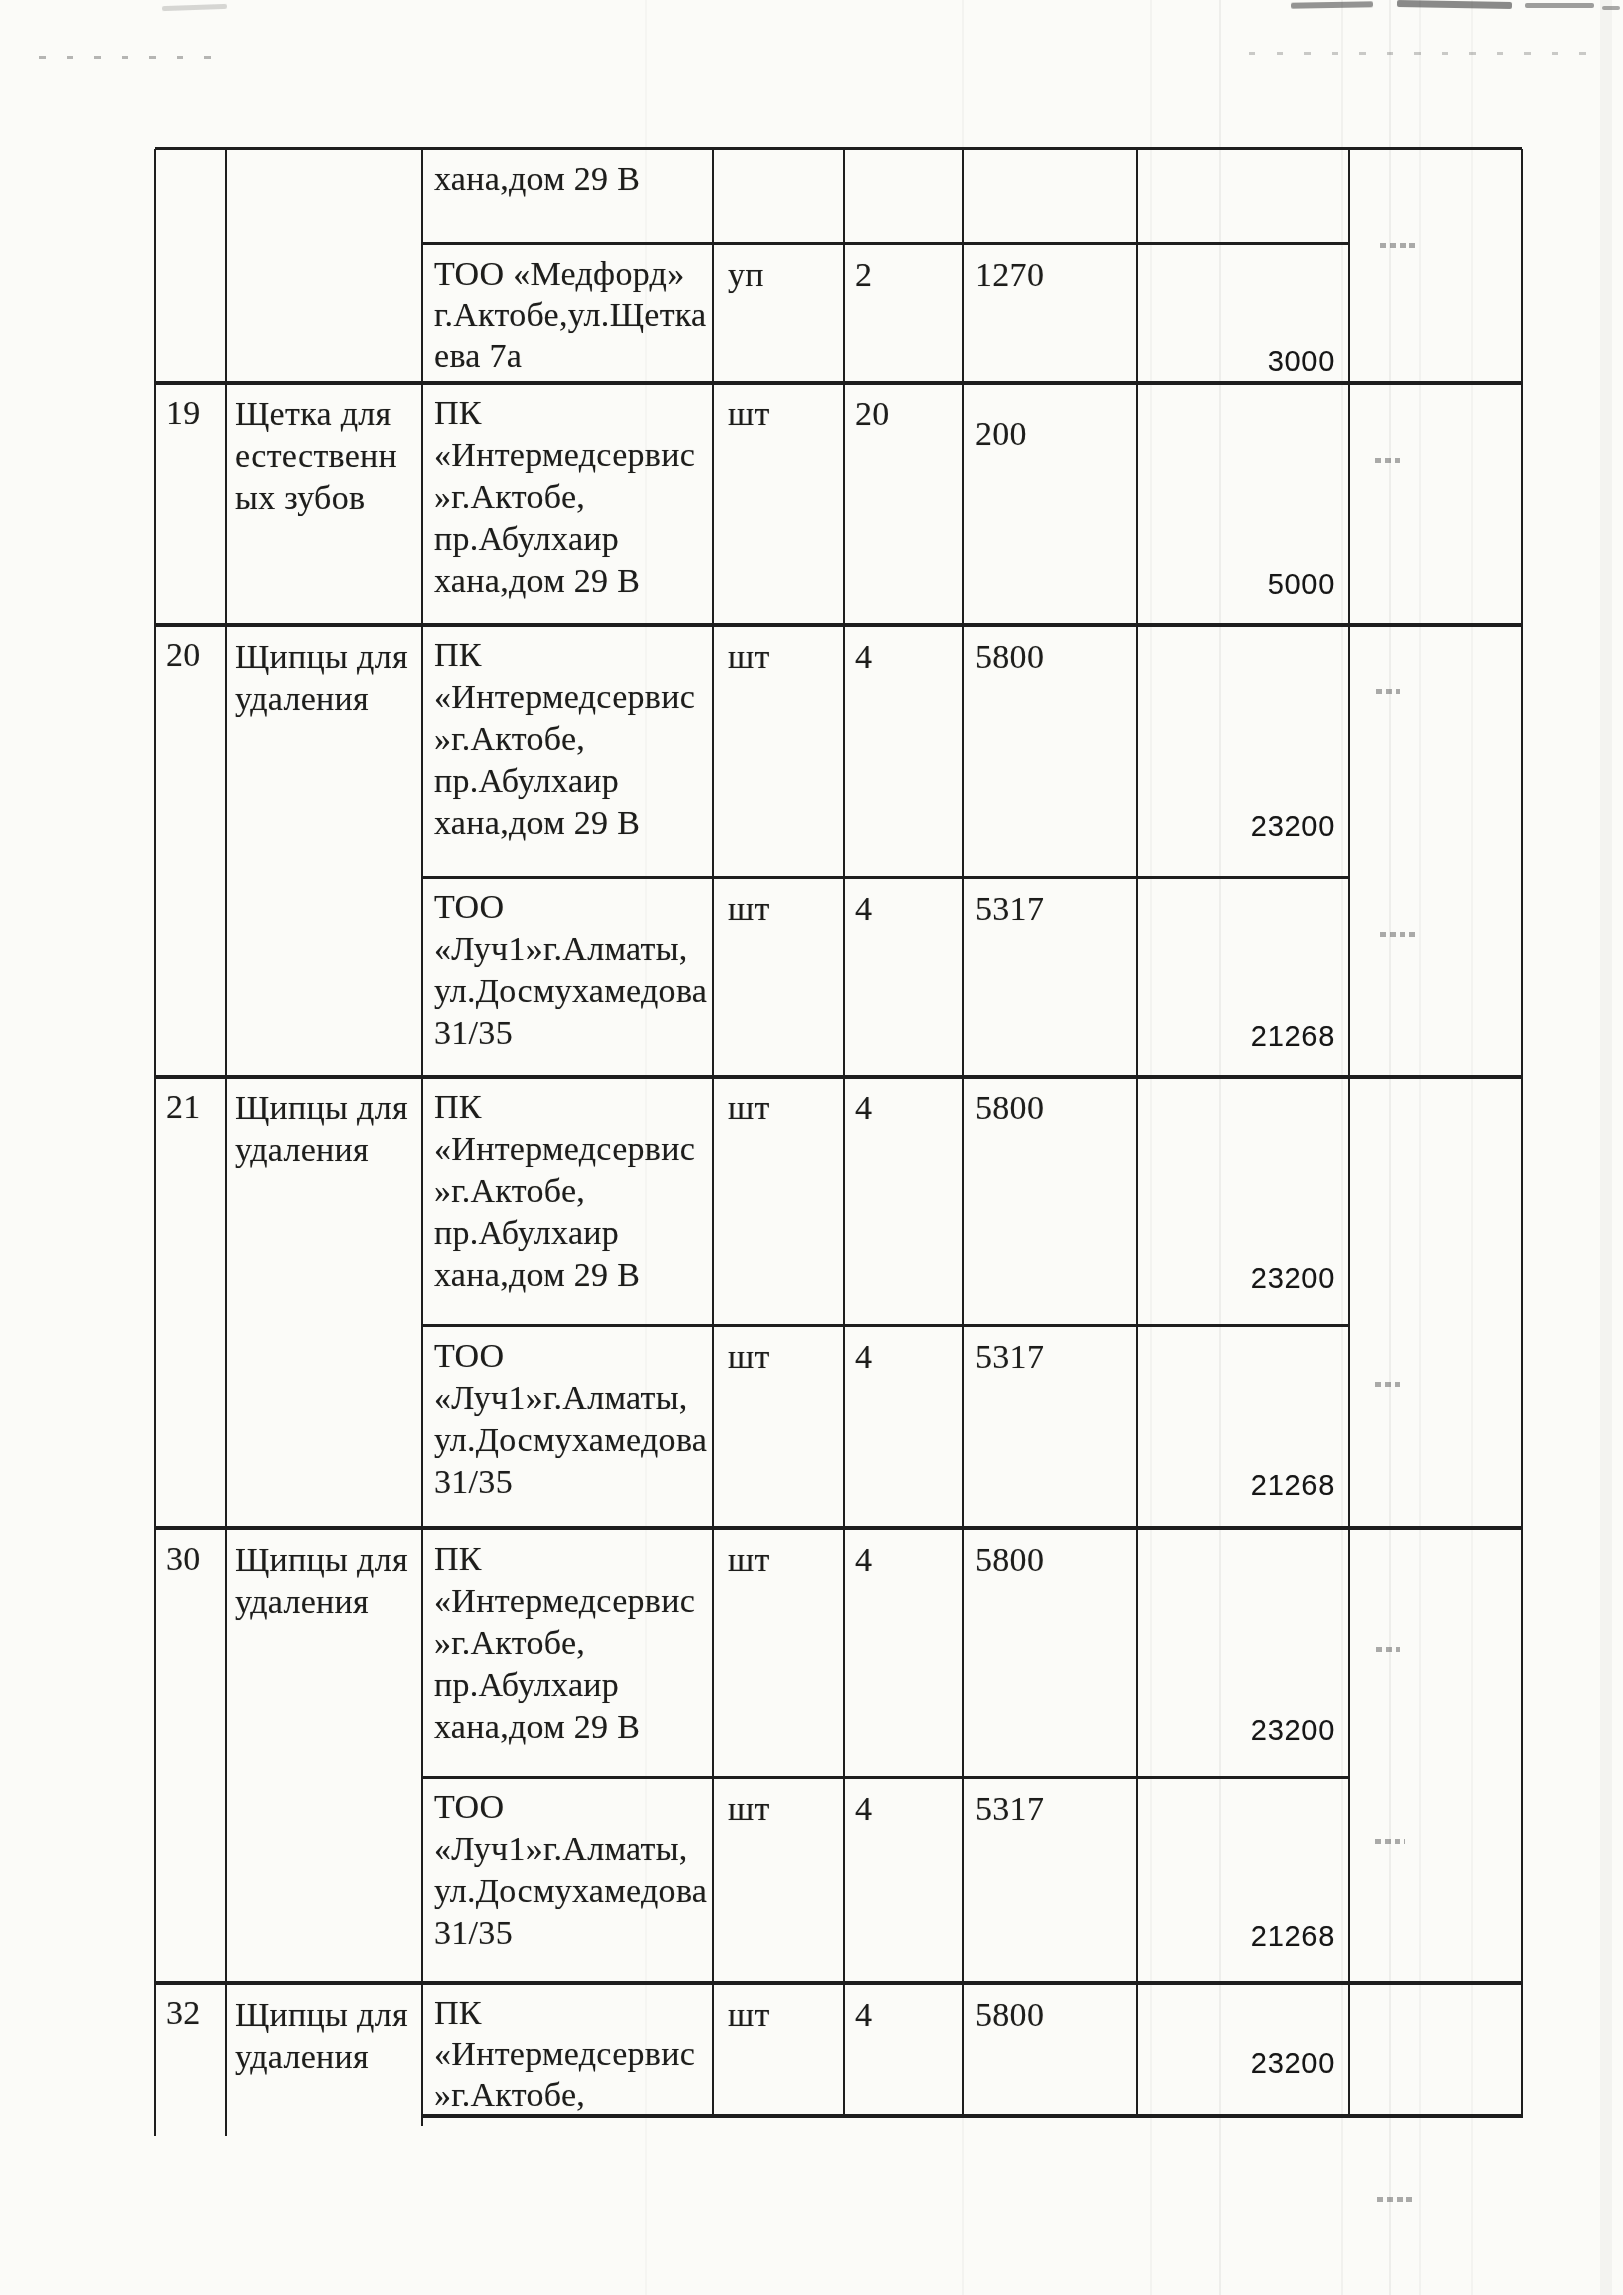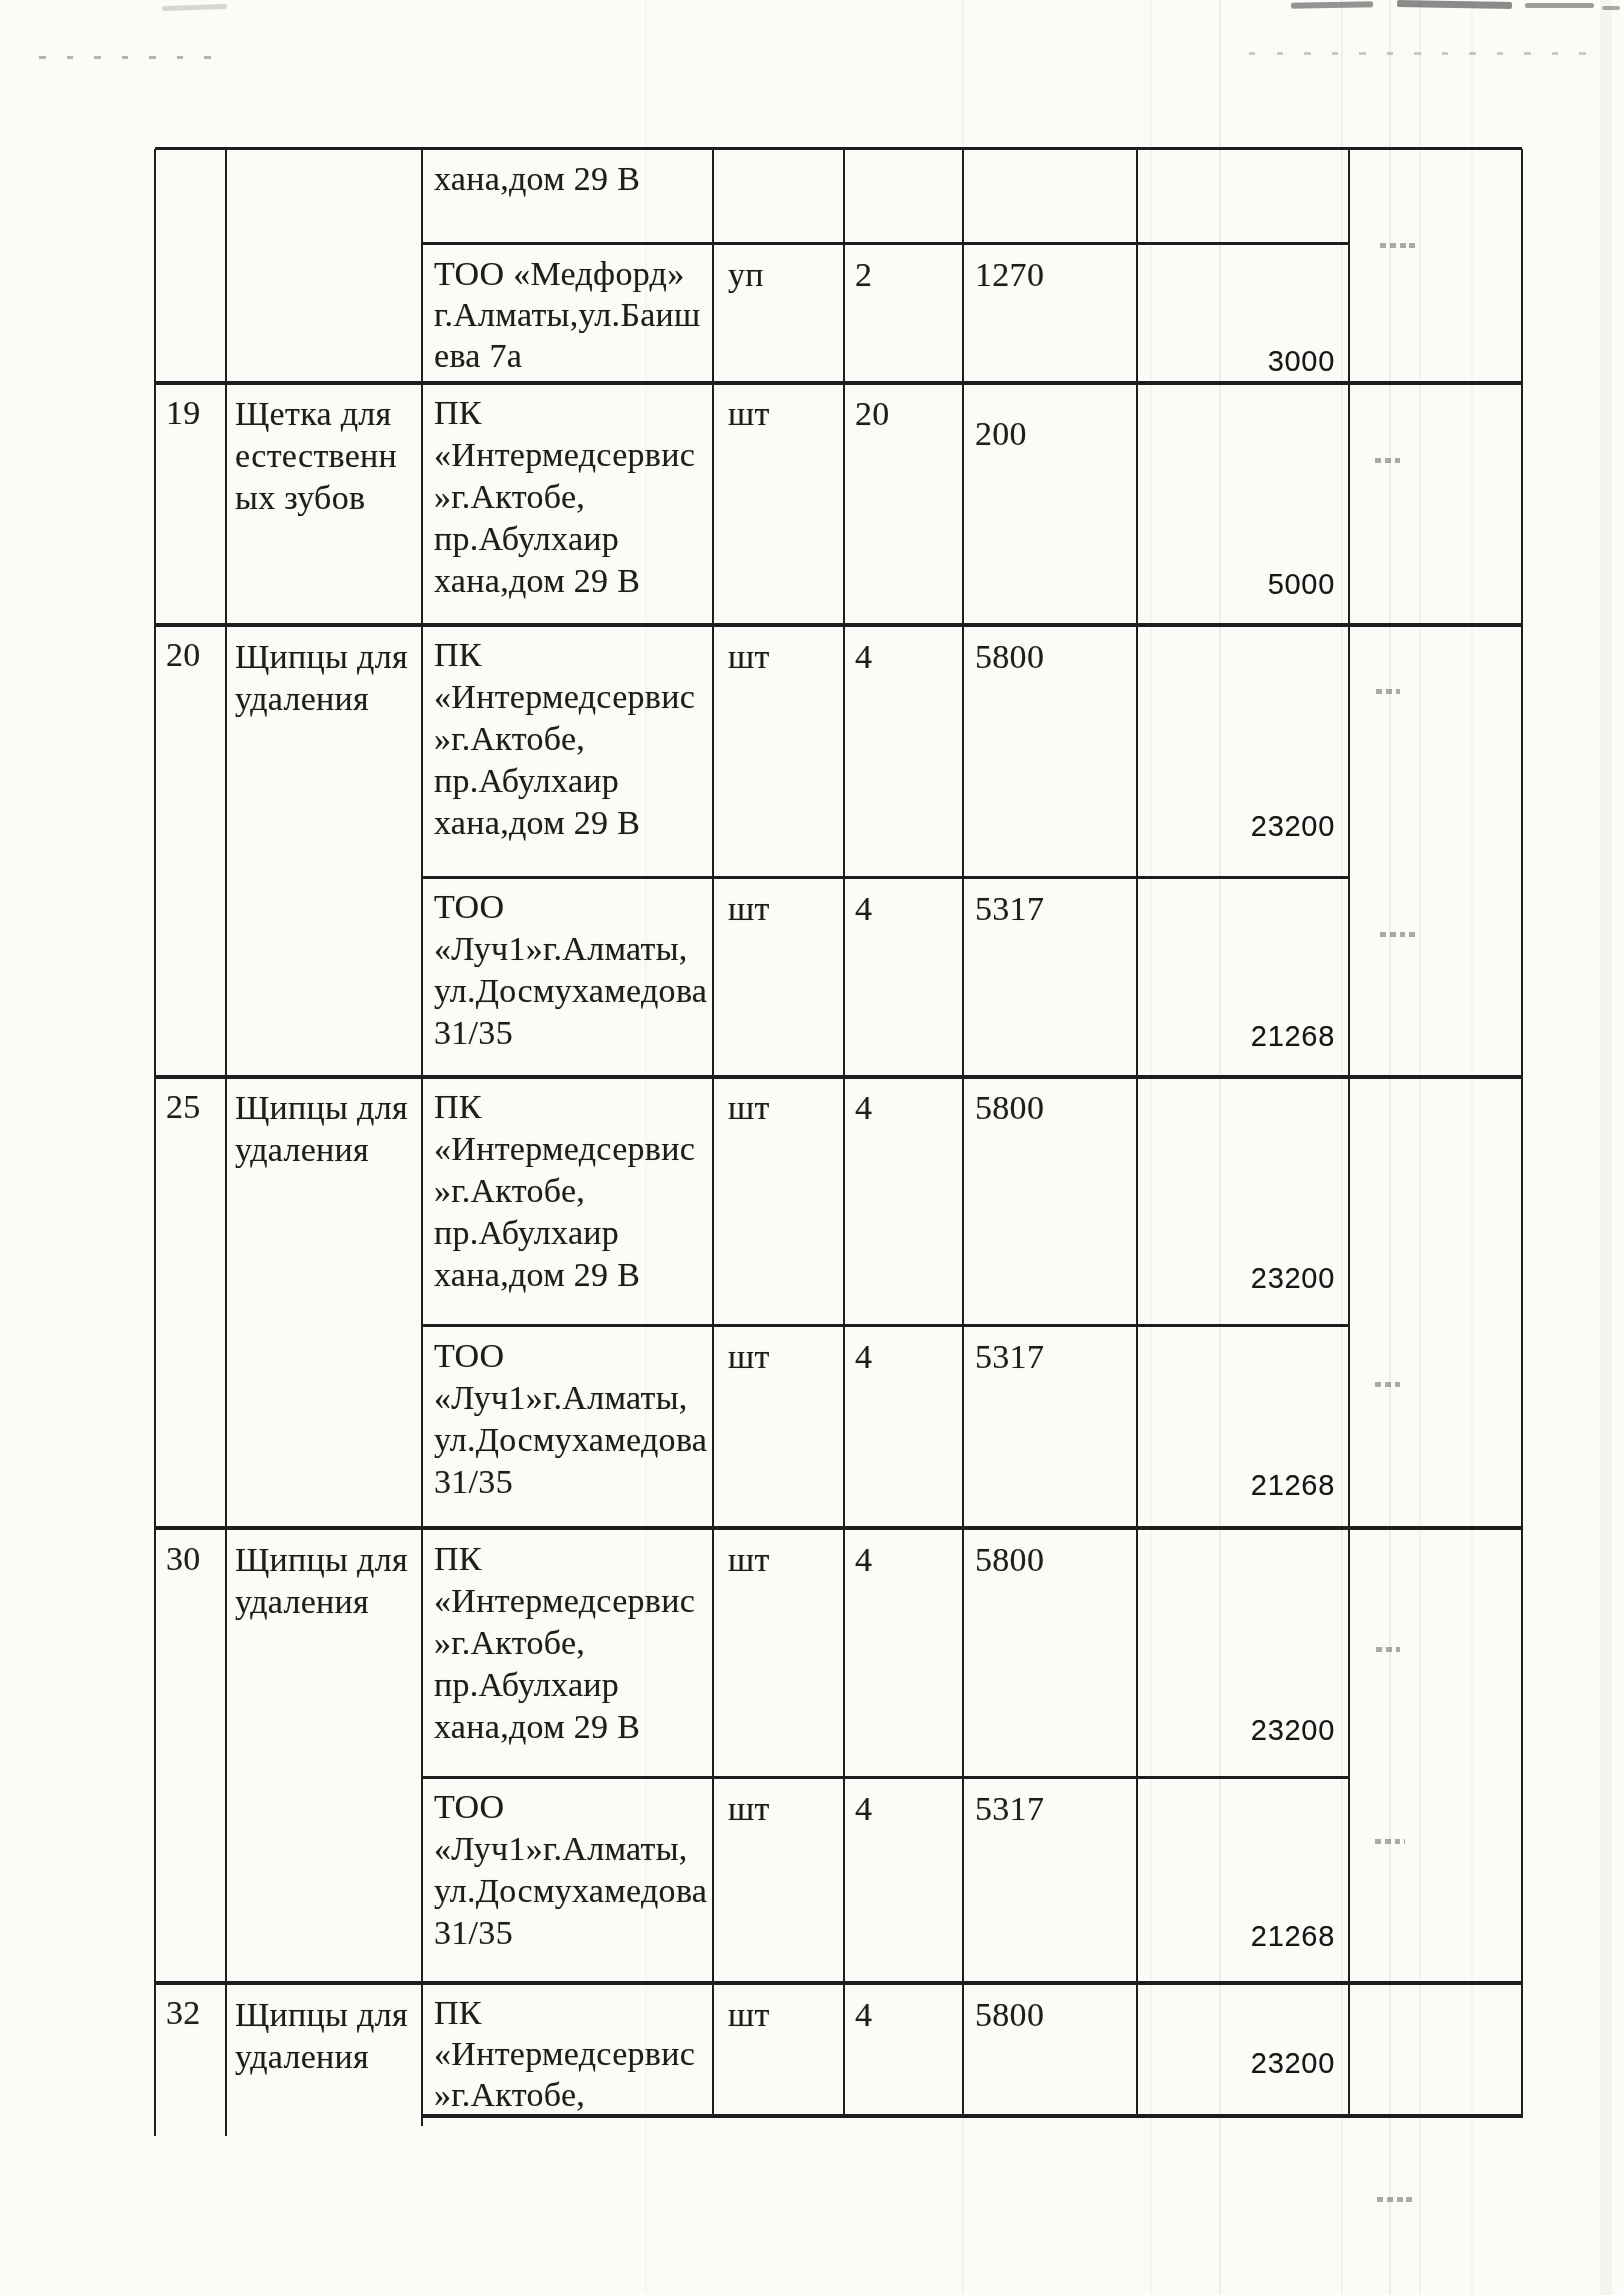--- a/index.html
+++ b/index.html
@@ -86,21 +86,21 @@
       <div class="vline" style="left: 225px; top: 149px; width: 2px; height: 1987px;"></div>
       <div class="vline" style="left: 421px; top: 149px; width: 2px; height: 1977px;"></div>
       <div class="vline" style="left: 712px; top: 149px; width: 2px; height: 1969px;"></div>
       <div class="vline" style="left: 843px; top: 149px; width: 2px; height: 1969px;"></div>
       <div class="vline" style="left: 962px; top: 149px; width: 2px; height: 1969px;"></div>
       <div class="vline" style="left: 1136px; top: 149px; width: 2px; height: 1969px;"></div>
       <div class="vline" style="left: 1348px; top: 149px; width: 2px; height: 1969px;"></div>
       <div class="vline" style="left: 1521px; top: 149px; width: 2px; height: 1969px;"></div>
       <div class="cell" style="left: 434px; top: 158px; line-height: 42px;">хана,дом 29 В</div>
       <div class="cell" style="left: 434px; top: 253px; line-height: 41px;">ТОО «Медфорд»
-г.Алматы,ул.Баиш
+г.Актобе,ул.Щетка
 ева 7а</div>
       <div class="cell" style="left: 728px; top: 254px;">уп</div>
       <div class="cell" style="left: 855px; top: 254px;">2</div>
       <div class="cell" style="left: 975px; top: 254px;">1270</div>
       <div class="total" style="left: 1142px; top: 345px; width: 193px;">3000</div>
       <div class="cell" style="left: 166px; top: 392px;">19</div>
       <div class="cell" style="left: 235px; top: 393px;">Щетка для
 естественн
 ых зубов</div>
       <div class="cell" style="left: 434px; top: 392px; line-height: 42px;">ПК
@@ -125,21 +125,21 @@
       <div class="cell" style="left: 975px; top: 636px;">5800</div>
       <div class="total" style="left: 1142px; top: 810px; width: 193px;">23200</div>
       <div class="cell" style="left: 434px; top: 886px; line-height: 42px;">ТОО
 «Луч1»г.Алматы,
 ул.Досмухамедова
 31/35</div>
       <div class="cell" style="left: 728px; top: 888px;">шт</div>
       <div class="cell" style="left: 855px; top: 888px;">4</div>
       <div class="cell" style="left: 975px; top: 888px;">5317</div>
       <div class="total" style="left: 1142px; top: 1020px; width: 193px;">21268</div>
-      <div class="cell" style="left: 166px; top: 1086px;">25</div>
+      <div class="cell" style="left: 166px; top: 1086px;">21</div>
       <div class="cell" style="left: 235px; top: 1087px;">Щипцы для
 удаления</div>
       <div class="cell" style="left: 434px; top: 1086px; line-height: 42px;">ПК
 «Интермедсервис
 »г.Актобе,
 пр.Абулхаир
 хана,дом 29 В</div>
       <div class="cell" style="left: 728px; top: 1087px;">шт</div>
       <div class="cell" style="left: 855px; top: 1087px;">4</div>
       <div class="cell" style="left: 975px; top: 1087px;">5800</div>

